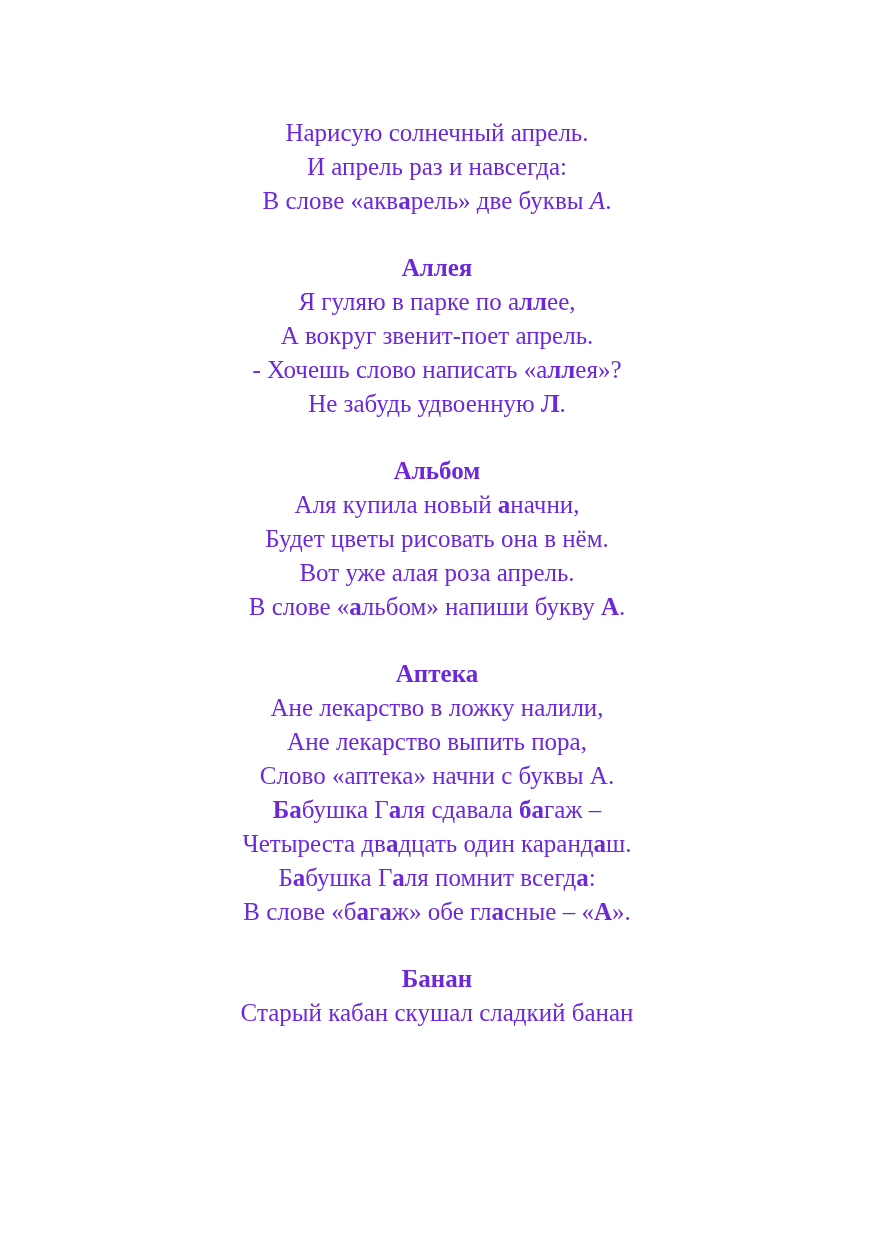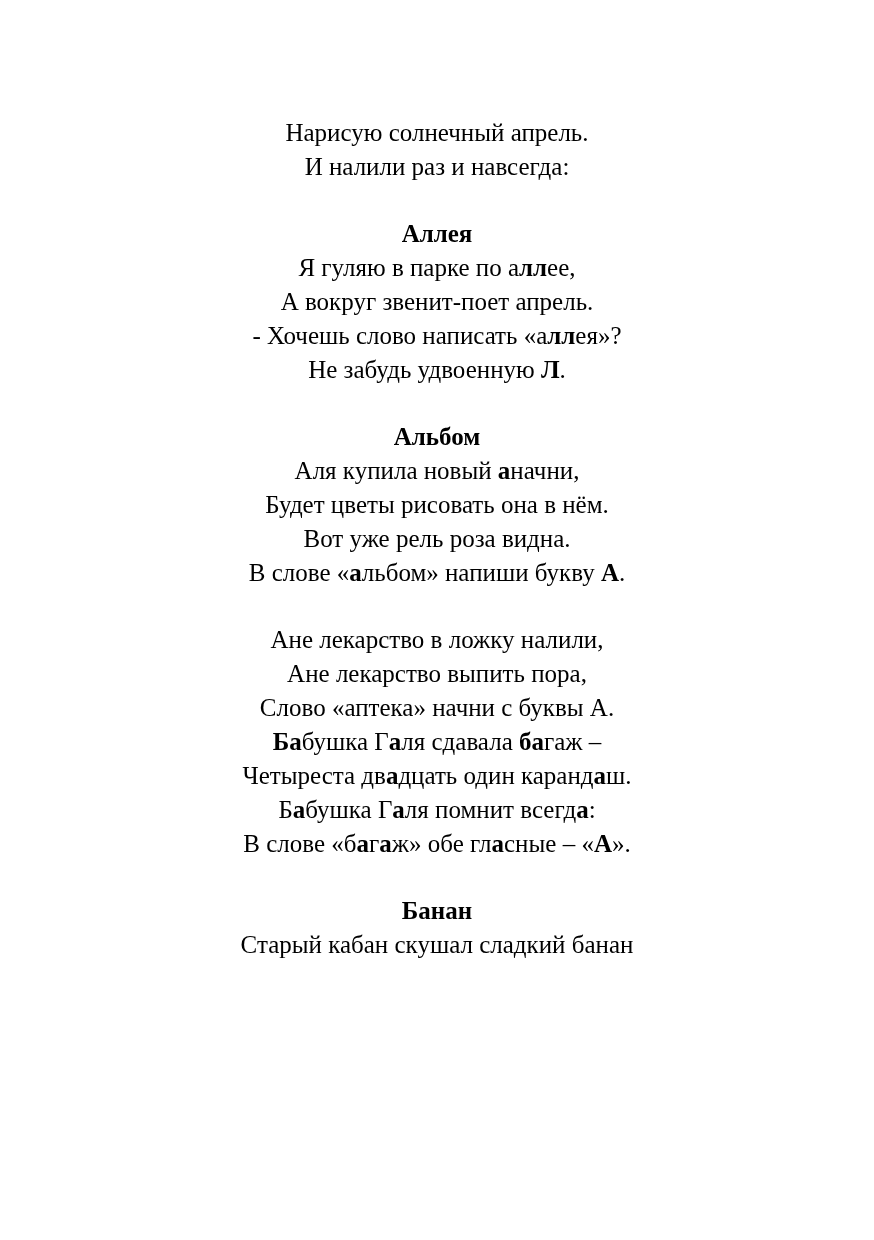--- a/index.html
+++ b/index.html
@@ -1,54 +1,56 @@
 <!DOCTYPE html>
 <html><head>
   <meta charset="utf-8">
   <style>
     html, body { margin: 0; padding: 0; background: #ffffff; }
     body { width: 874px; height: 1240px; position: relative; overflow: hidden; }
     .page {
       position: absolute; left: 0; top: 116px; width: 874px;
       font-family: "Liberation Serif", serif;
-      font-size: 25px; color: #000000; text-align: center;
+      font-size: 25px; color: #6d28d9; text-align: center;
     }
     .line { height: 34px; line-height: 34px; white-space: pre; }
     .title { font-weight: bold; }
     .gap { height: 33px; }
     b { font-weight: bold; }
     i { font-style: italic; }
   </style>
 </head>
 <body>
 
 <div class="page">
   <div id="intro">
       <div class="line"><span>Нарисую солнечный апрель.</span></div>
-      <div class="line"><span>И налили раз и навсегда:</span></div>
+      <div class="line"><span>И апрель раз и навсегда:</span></div>
+      <div class="line"><span>В слове «акв</span><b>а</b><span>рель» две буквы </span><i>А</i><span>.</span></div>
     </div>
   <div class="gap"></div>
   <div id="sections">
       <div>
         <div class="line title">Аллея</div>
         <div class="line"><span>Я гуляю в парке по а</span><b>лл</b><span>ее,</span></div>
         <div class="line"><span>А вокруг звенит-поет апрель.</span></div>
         <div class="line"><span>- Хочешь слово написать «а</span><b>лл</b><span>ея»?</span></div>
         <div class="line"><span>Не забудь удвоенную </span><b>Л</b><span>.</span></div>
       </div>
       <div class="gap"></div>
       <div>
         <div class="line title">Альбом</div>
         <div class="line"><span>Аля купила новый </span><b>а</b><span>начни,</span></div>
         <div class="line"><span>Будет цветы рисовать она в нём.</span></div>
-        <div class="line"><span>Вот уже рель роза видна.</span></div>
+        <div class="line"><span>Вот уже алая роза апрель.</span></div>
         <div class="line"><span>В слове «</span><b>а</b><span>льбом» напиши букву </span><b>А</b><span>.</span></div>
       </div>
       <div class="gap"></div>
       <div>
+        <div class="line title">Аптека</div>
         <div class="line"><span>Ане лекарство в ложку налили,</span></div>
         <div class="line"><span>Ане лекарство выпить пора,</span></div>
         <div class="line"><span>Слово «аптека» начни с буквы А.</span></div>
       </div>
       <div>
         <div class="line"><b>Ба</b><span>бушка Г</span><b>а</b><span>ля сдавала </span><b>ба</b><span>гаж –</span></div>
         <div class="line"><span>Четыреста дв</span><b>а</b><span>дцать один каранд</span><b>а</b><span>ш.</span></div>
         <div class="line"><span>Б</span><b>а</b><span>бушка Г</span><b>а</b><span>ля помнит всегд</span><b>а</b><span>:</span></div>
         <div class="line"><span>В слове «б</span><b>а</b><span>г</span><b>а</b><span>ж» обе гл</span><b>а</b><span>сные – «</span><b>А</b><span>».</span></div>
       </div>

